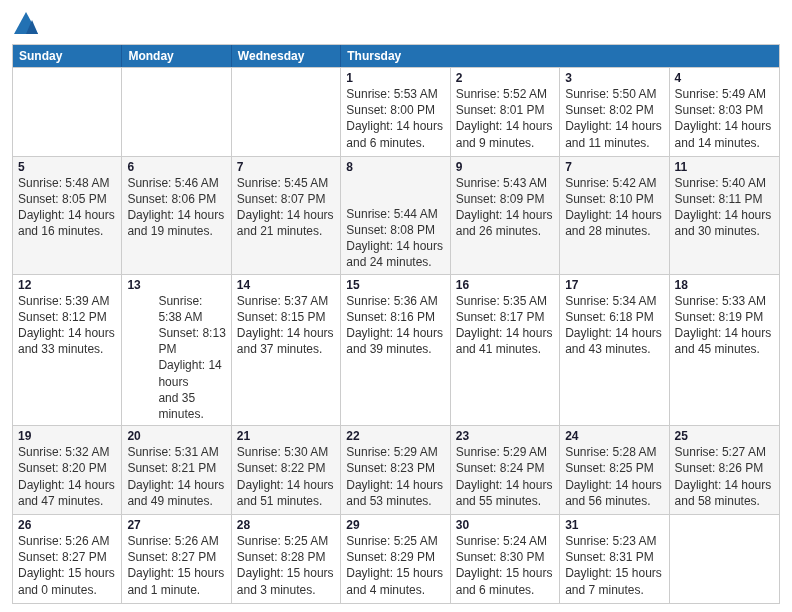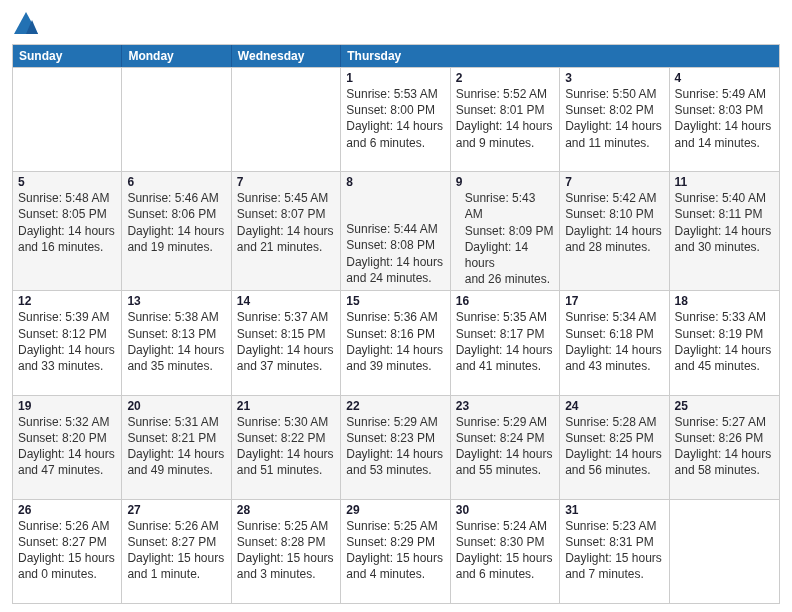--- a/index.html
+++ b/index.html
@@ -200,21 +200,21 @@
           </div>
           <div class="cal-cell alt-row">
             <div class="day-num">8</div>
             <div class="day-info" style="white-space: pre-line; margin-top: 31px;">Sunrise: 5:44 AM
 Sunset: 8:08 PM
 Daylight: 14 hours
 and 24 minutes.</div>
           </div>
           <div class="cal-cell alt-row">
             <div class="day-num">9</div>
-            <div class="day-info" style="white-space: pre-line; margin-left: 9px;">Sunrise: 5:43 AM
+            <div class="day-info" style="white-space: pre-line;">Sunrise: 5:43 AM
 Sunset: 8:09 PM
 Daylight: 14 hours
 and 26 minutes.</div>
           </div>
           <div class="cal-cell alt-row">
             <div class="day-num">7</div>
             <div class="day-info" style="white-space: pre-line;">Sunrise: 5:42 AM
 Sunset: 8:10 PM
 Daylight: 14 hours
 and 28 minutes.</div>
@@ -230,21 +230,21 @@
         <div class="cal-row">
           <div class="cal-cell">
             <div class="day-num">12</div>
             <div class="day-info" style="white-space: pre-line;">Sunrise: 5:39 AM
 Sunset: 8:12 PM
 Daylight: 14 hours
 and 33 minutes.</div>
           </div>
           <div class="cal-cell">
             <div class="day-num">13</div>
-            <div class="day-info" style="white-space: pre-line;">Sunrise: 5:38 AM
+            <div class="day-info" style="white-space: pre-line; margin-left: 31px;">Sunrise: 5:38 AM
 Sunset: 8:13 PM
 Daylight: 14 hours
 and 35 minutes.</div>
           </div>
           <div class="cal-cell">
             <div class="day-num">14</div>
             <div class="day-info" style="white-space: pre-line;">Sunrise: 5:37 AM
 Sunset: 8:15 PM
 Daylight: 14 hours
 and 37 minutes.</div>

